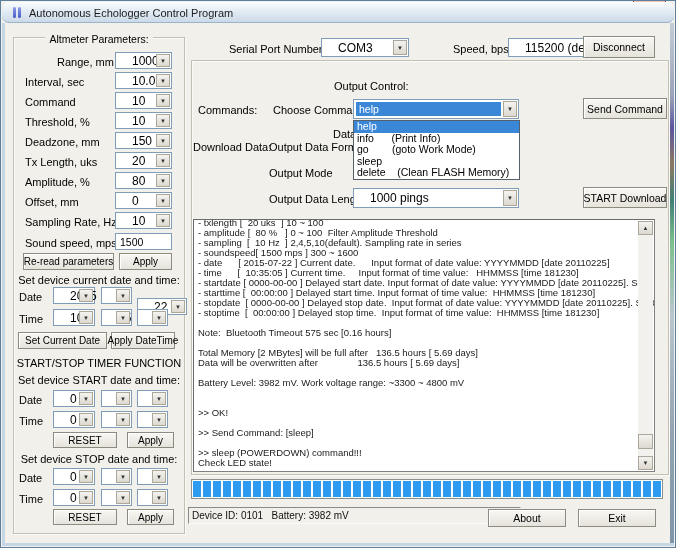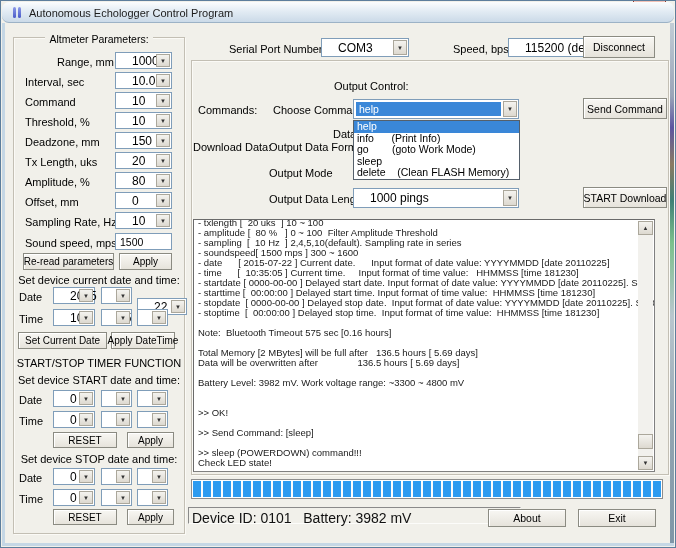--- a/index.html
+++ b/index.html
@@ -74,21 +74,21 @@
   .sthumb { position:absolute; left:0; width:15px; height:15px; bottom:21px;
             background:linear-gradient(#F4F3EF,#DDD9D0); border:1px solid #ABA79B; }
 
   .progress { position:absolute; left:190px; top:478px; width:472px; height:20px;
               background:#fff; border:1px solid #8E8E8E; padding:1px; }
   .progress .fill { width:100%; height:100%;
         background:repeating-linear-gradient(90deg, var(--progress-blue) 0 8px, #FDFDFD 8px 10px); }
 
   .statusbox { position:absolute; left:187px; top:506px; width:333px; height:17px;
                border:1px solid; border-color:#8A8A8A #FCFCFA #FCFCFA #8A8A8A;
-               font-size:14px; padding:2px 0 0 3px; white-space:pre; color:#111; }
+               font-size:10px; padding:2px 0 0 3px; white-space:pre; color:#111; }
 </style>
 </head>
 <body>
 
 <div class="window">
 
   <div class="titlebar">
     <span class="app-icon">
         <i></i>
         <i></i>

